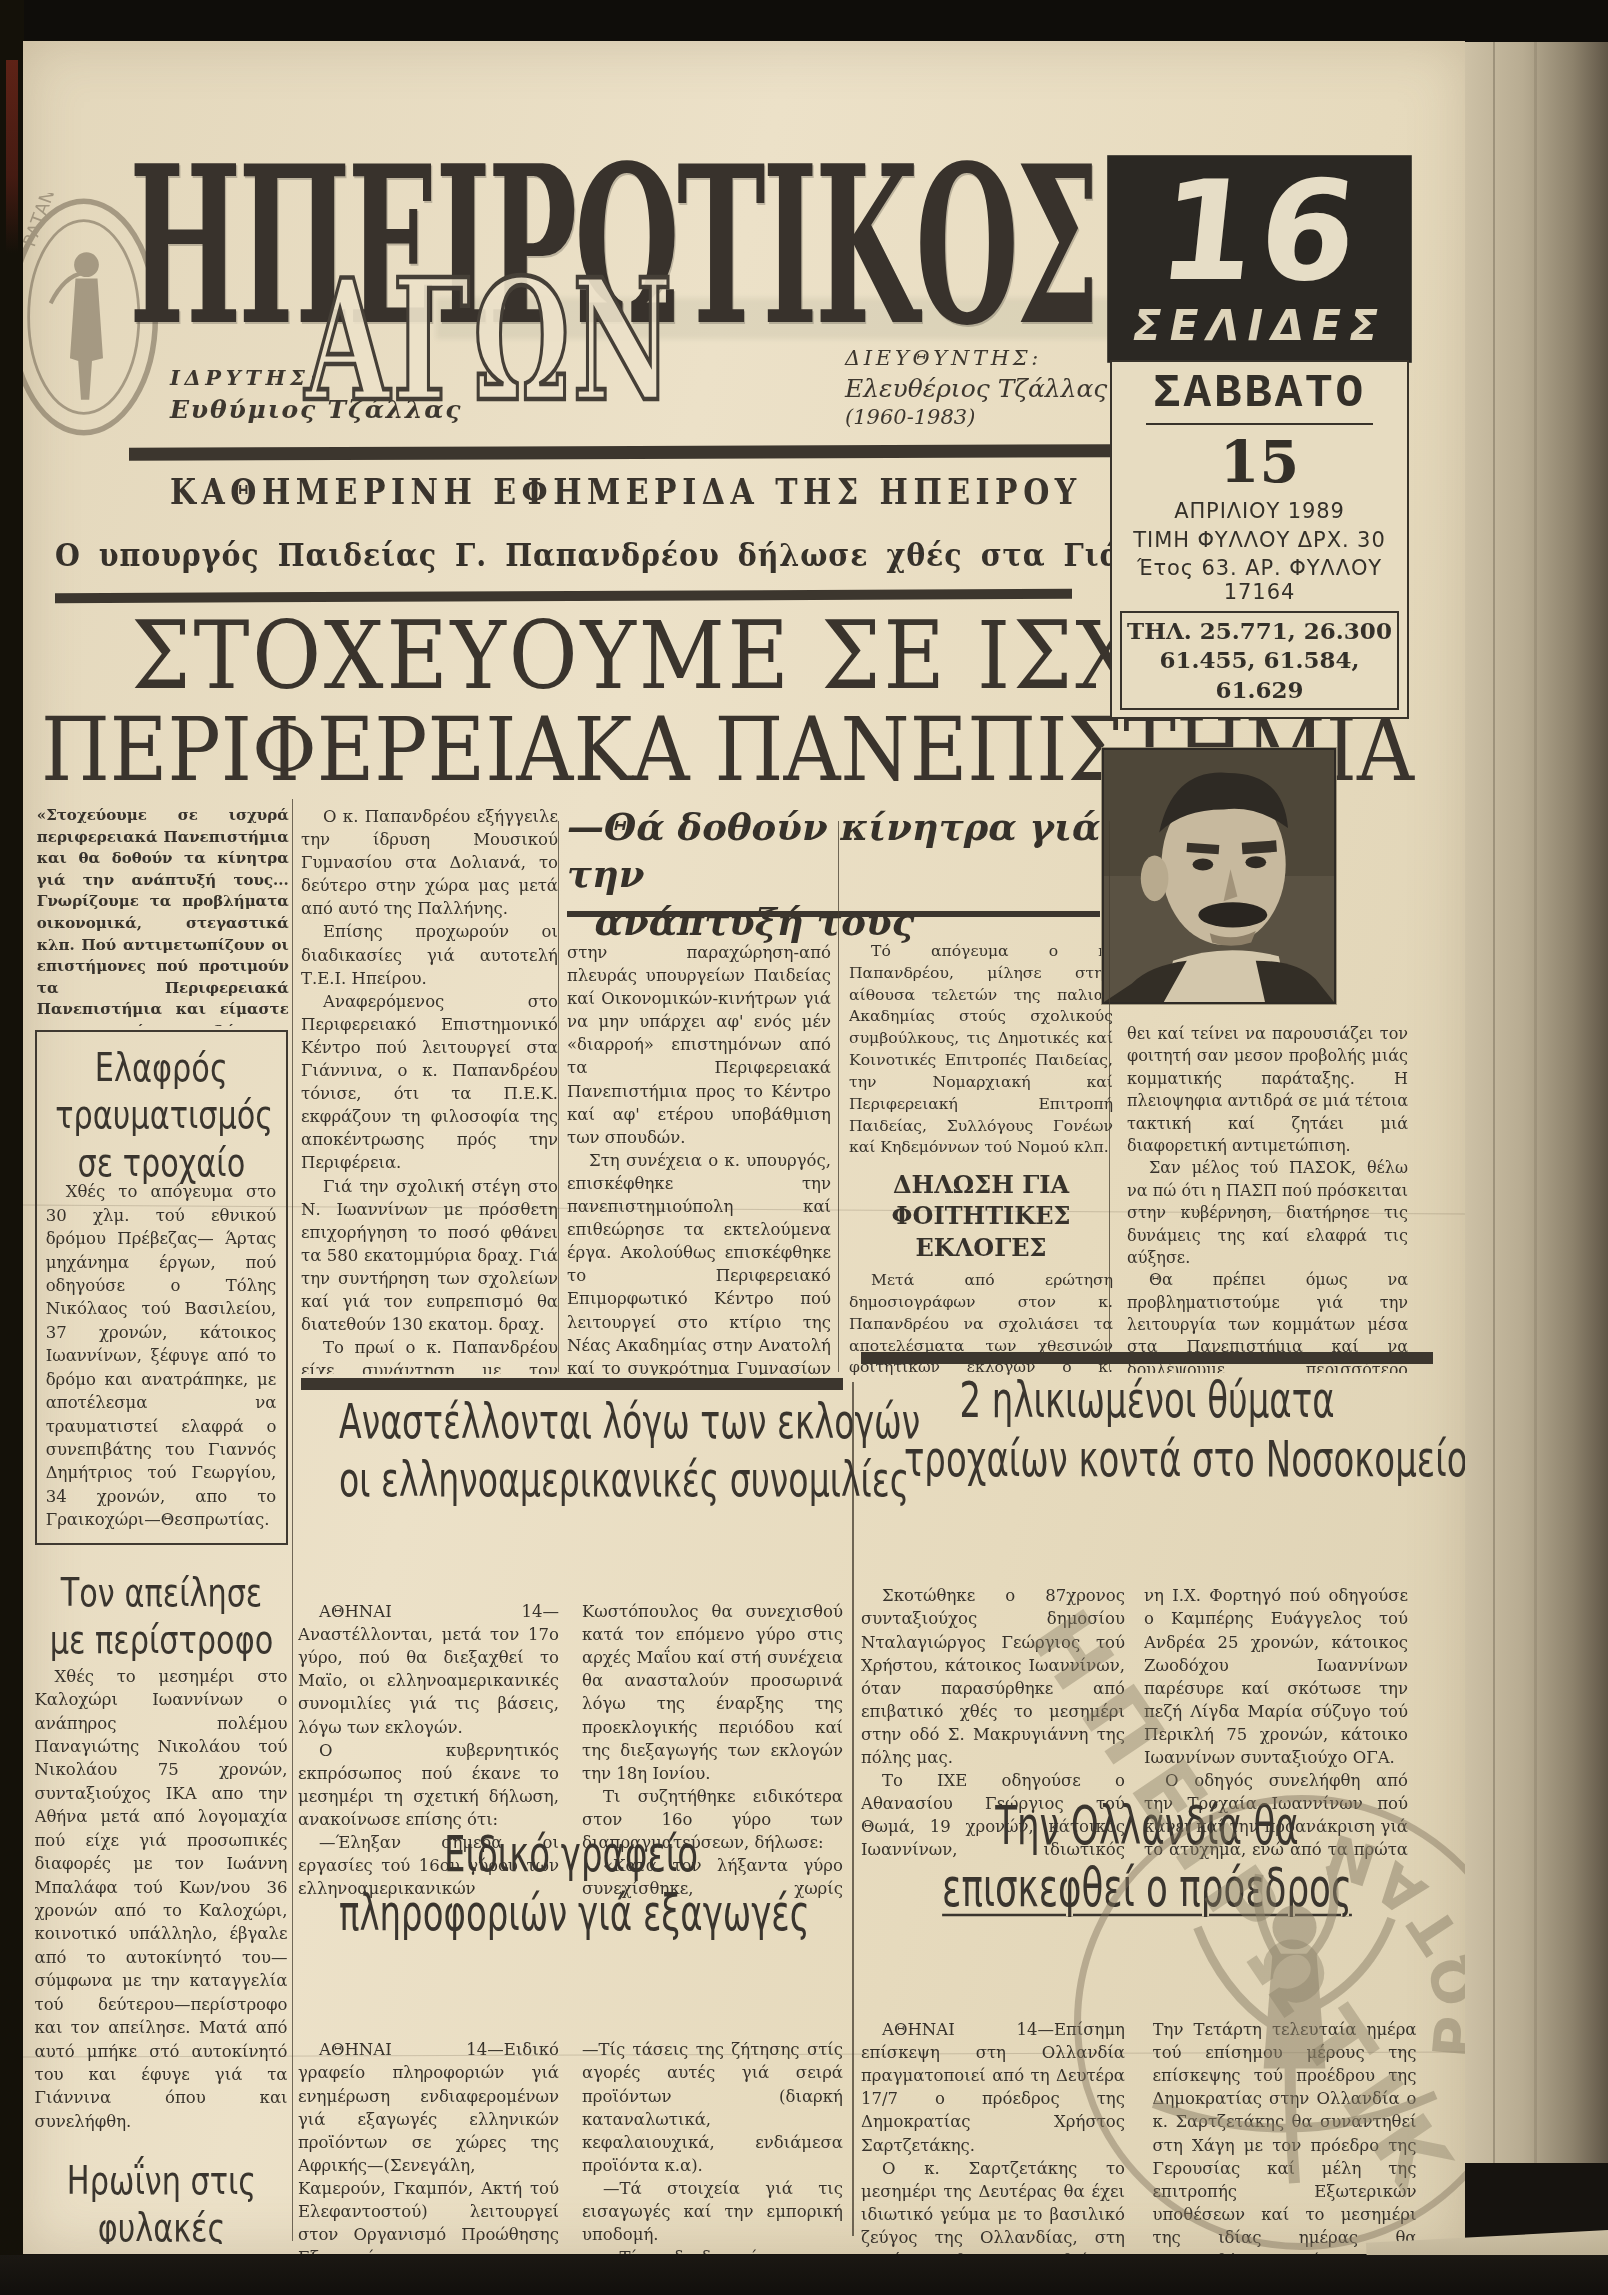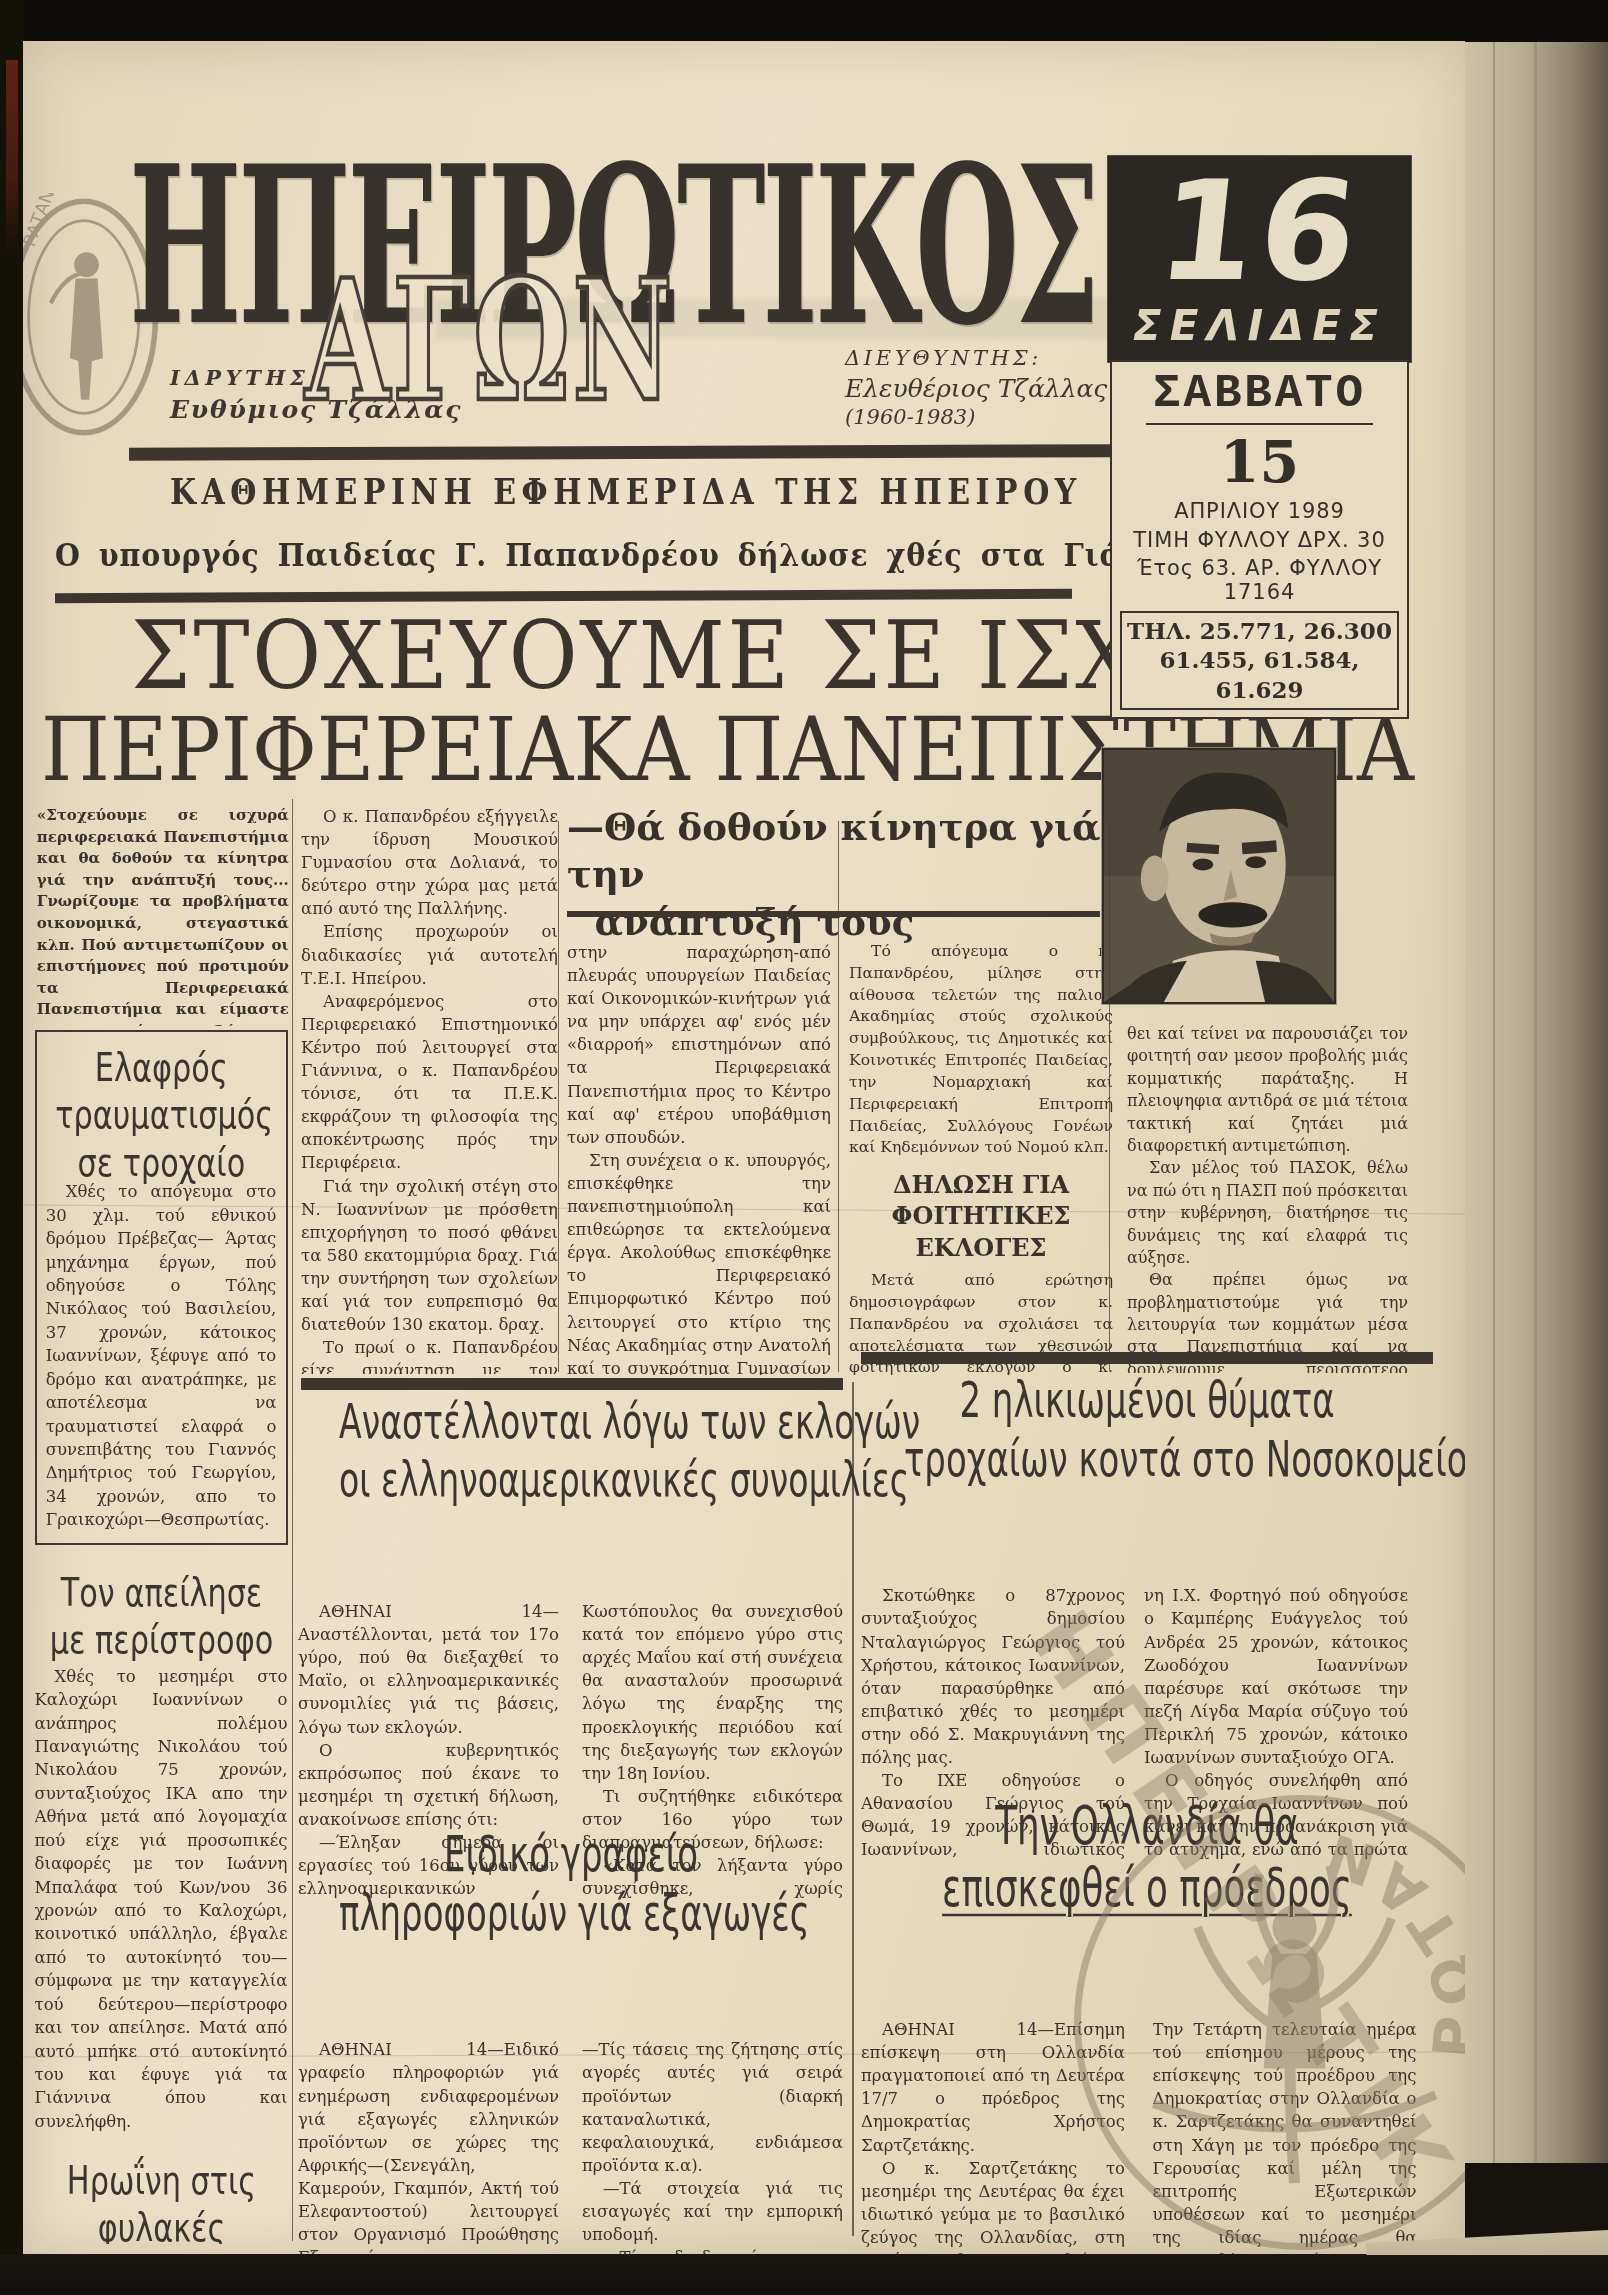--- a/index.html
+++ b/index.html
@@ -71,21 +71,21 @@
           transform:scaleY(1.12);transform-origin:left top;}
   .kicker-bar{position:absolute;left:32px;top:550px;width:1017px;height:10px;background:#3c362e;
               transform:rotate(-.25deg);}
   .headline1{position:absolute;left:64px;top:567px;width:1276px;text-align:center;
              font-size:84px;letter-spacing:2.8px;white-space:nowrap;color:#3a342d;line-height:1;
              transform:scaleY(1.12);transform-origin:center top;}
   .headline2{position:absolute;left:0px;top:665px;width:1409px;text-align:center;
              font-size:79px;letter-spacing:0px;white-space:nowrap;color:#3a342d;line-height:1;
              transform:scaleY(1.12);transform-origin:center top;}
   .subhead{position:absolute;left:544px;top:763px;width:574px;font-size:37px;font-weight:bold;
-           line-height:1.28;color:#36312a;}
+           line-height:1.28;color:#36312a;font-style:italic;}
   .subhead-rule{position:absolute;left:544px;top:870px;width:533px;height:6px;background:#3c362e;}
   
   .col{position:absolute;text-align:justify;overflow:hidden;color:#37322b;}
   .col p{margin:0;text-indent:22px;line-height:1.40;}
   .col p.noindent{text-indent:0;}
   .intro{left:13.8px;top:764px;width:252px;height:221px;font-size:15px;font-weight:bold;}
   .intro p{line-height:1.44;}
   .colB{left:278px;top:764px;width:257px;height:569px;font-size:16.5px;}
   .colC{left:544px;top:900px;width:264px;height:434px;font-size:16.5px;}
   .colD{left:826px;top:900px;width:264px;height:434px;font-size:15.6px;}

